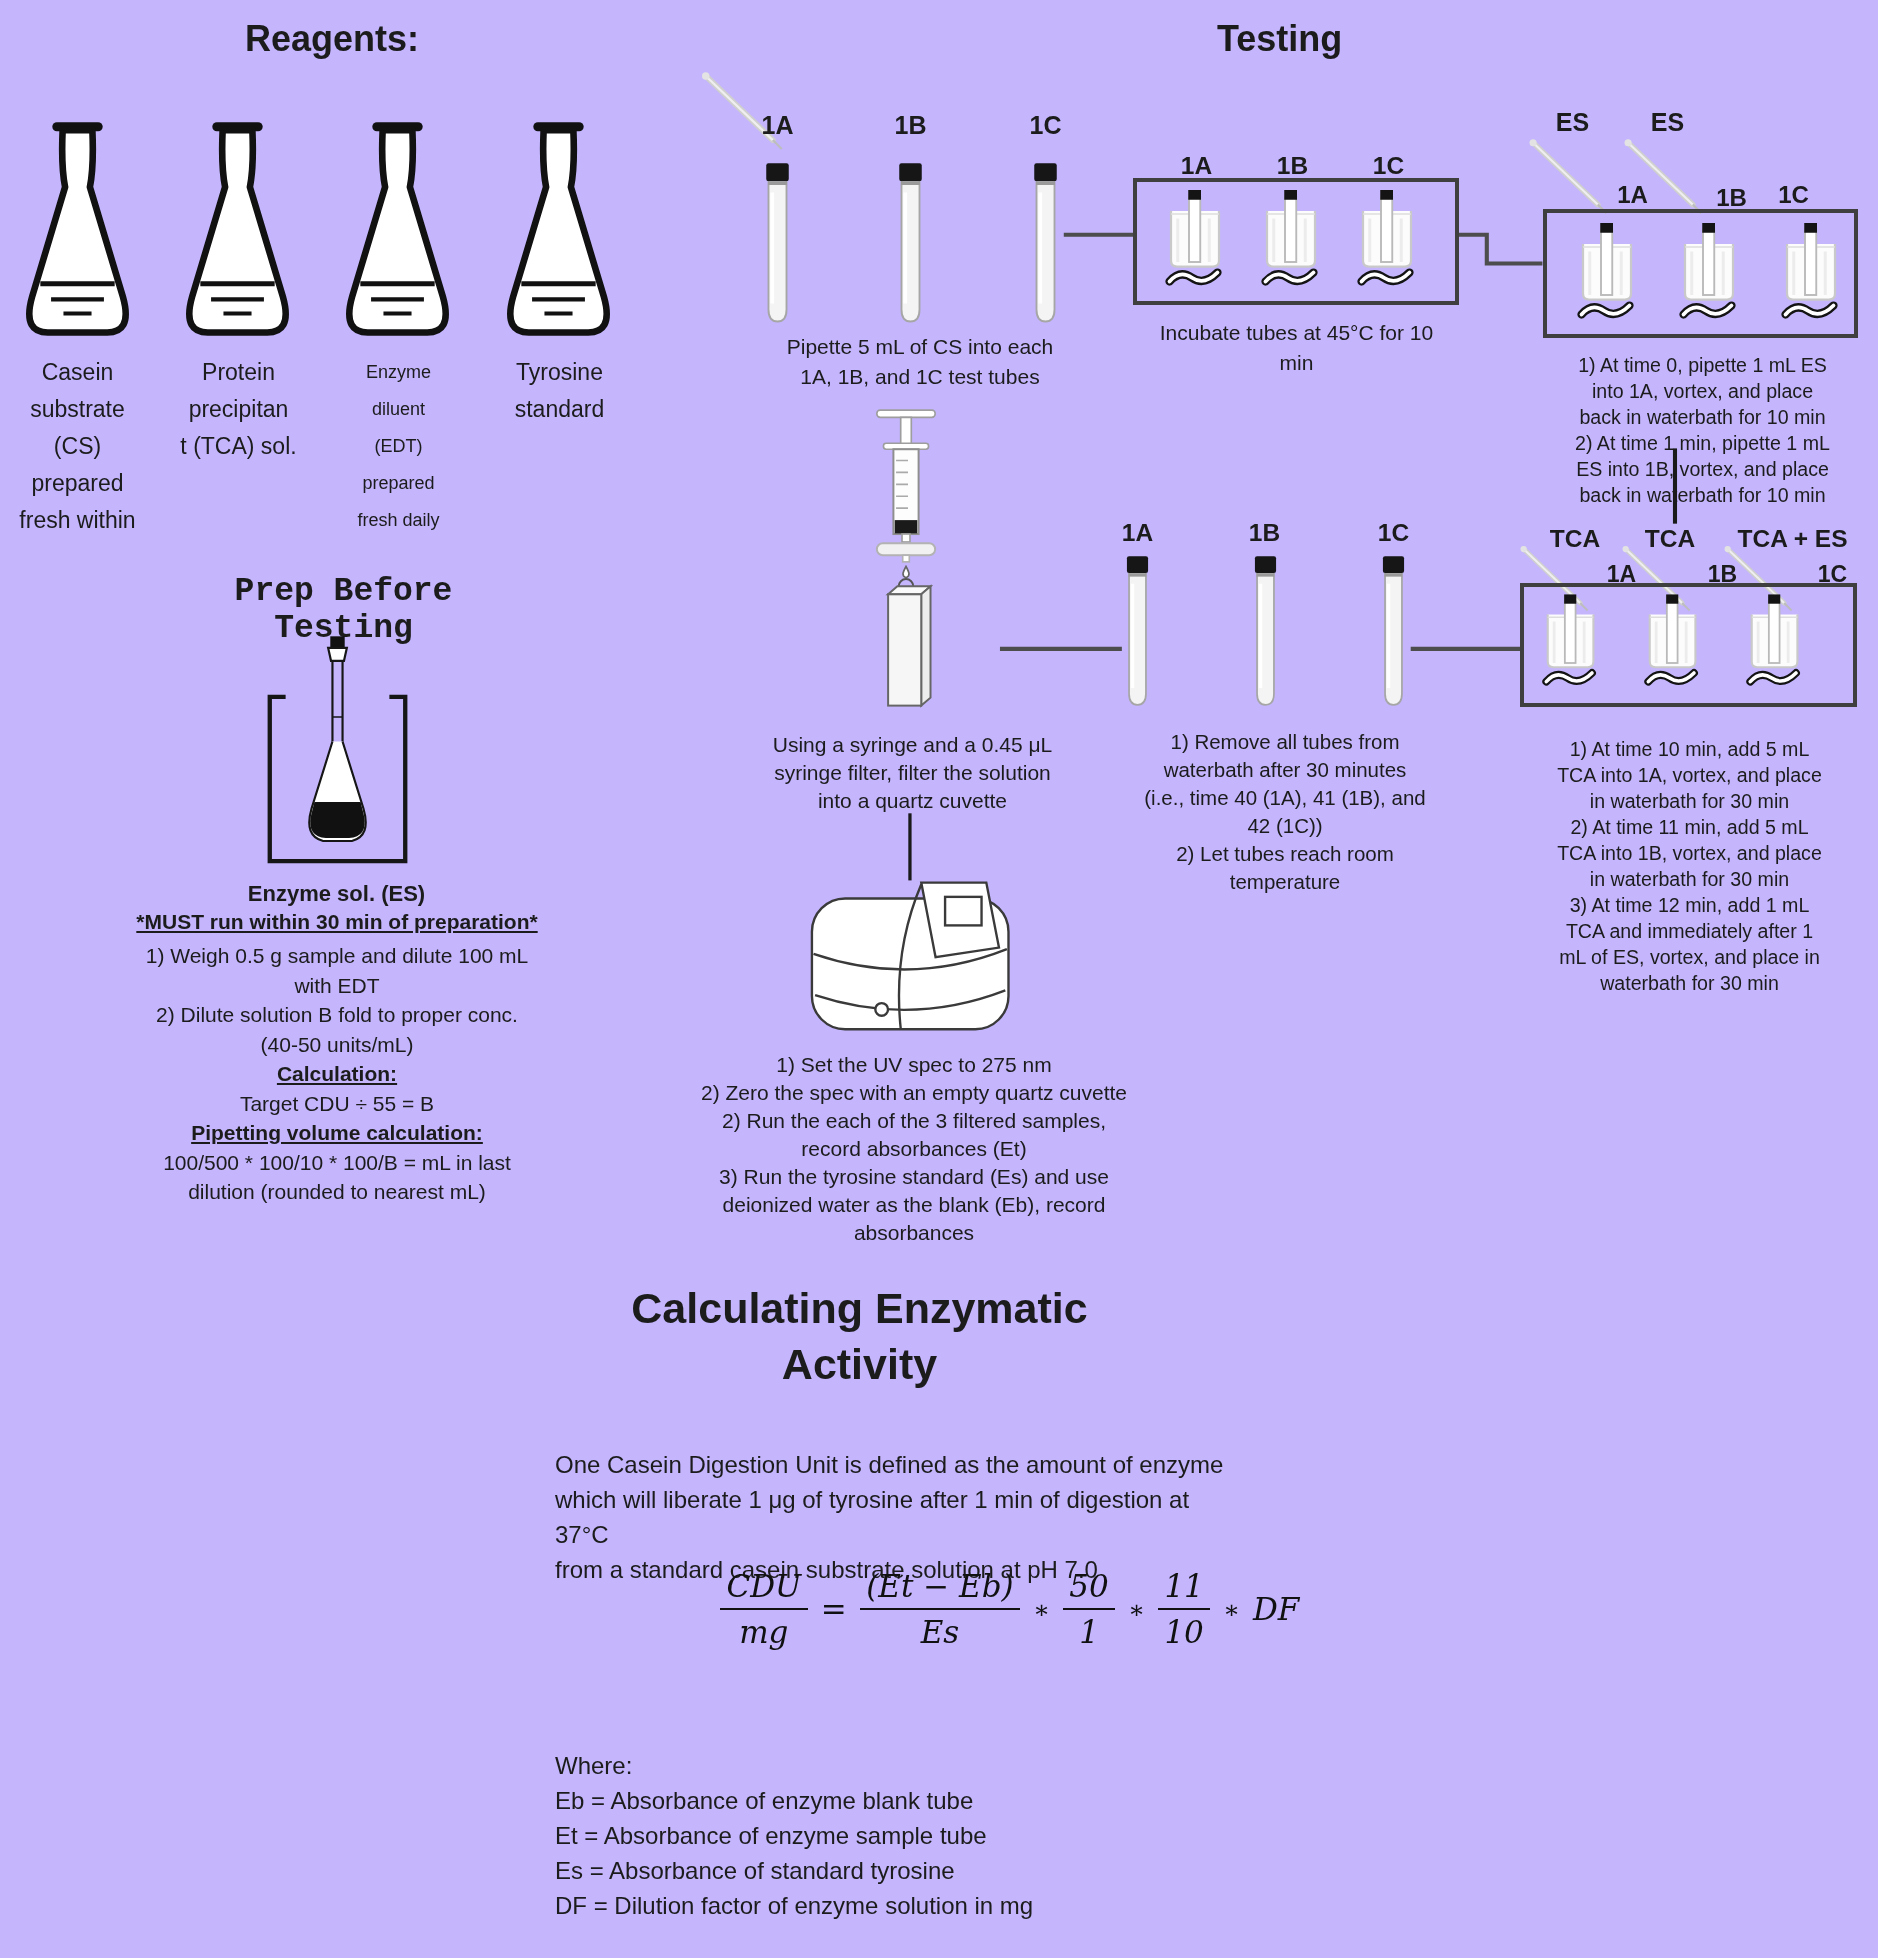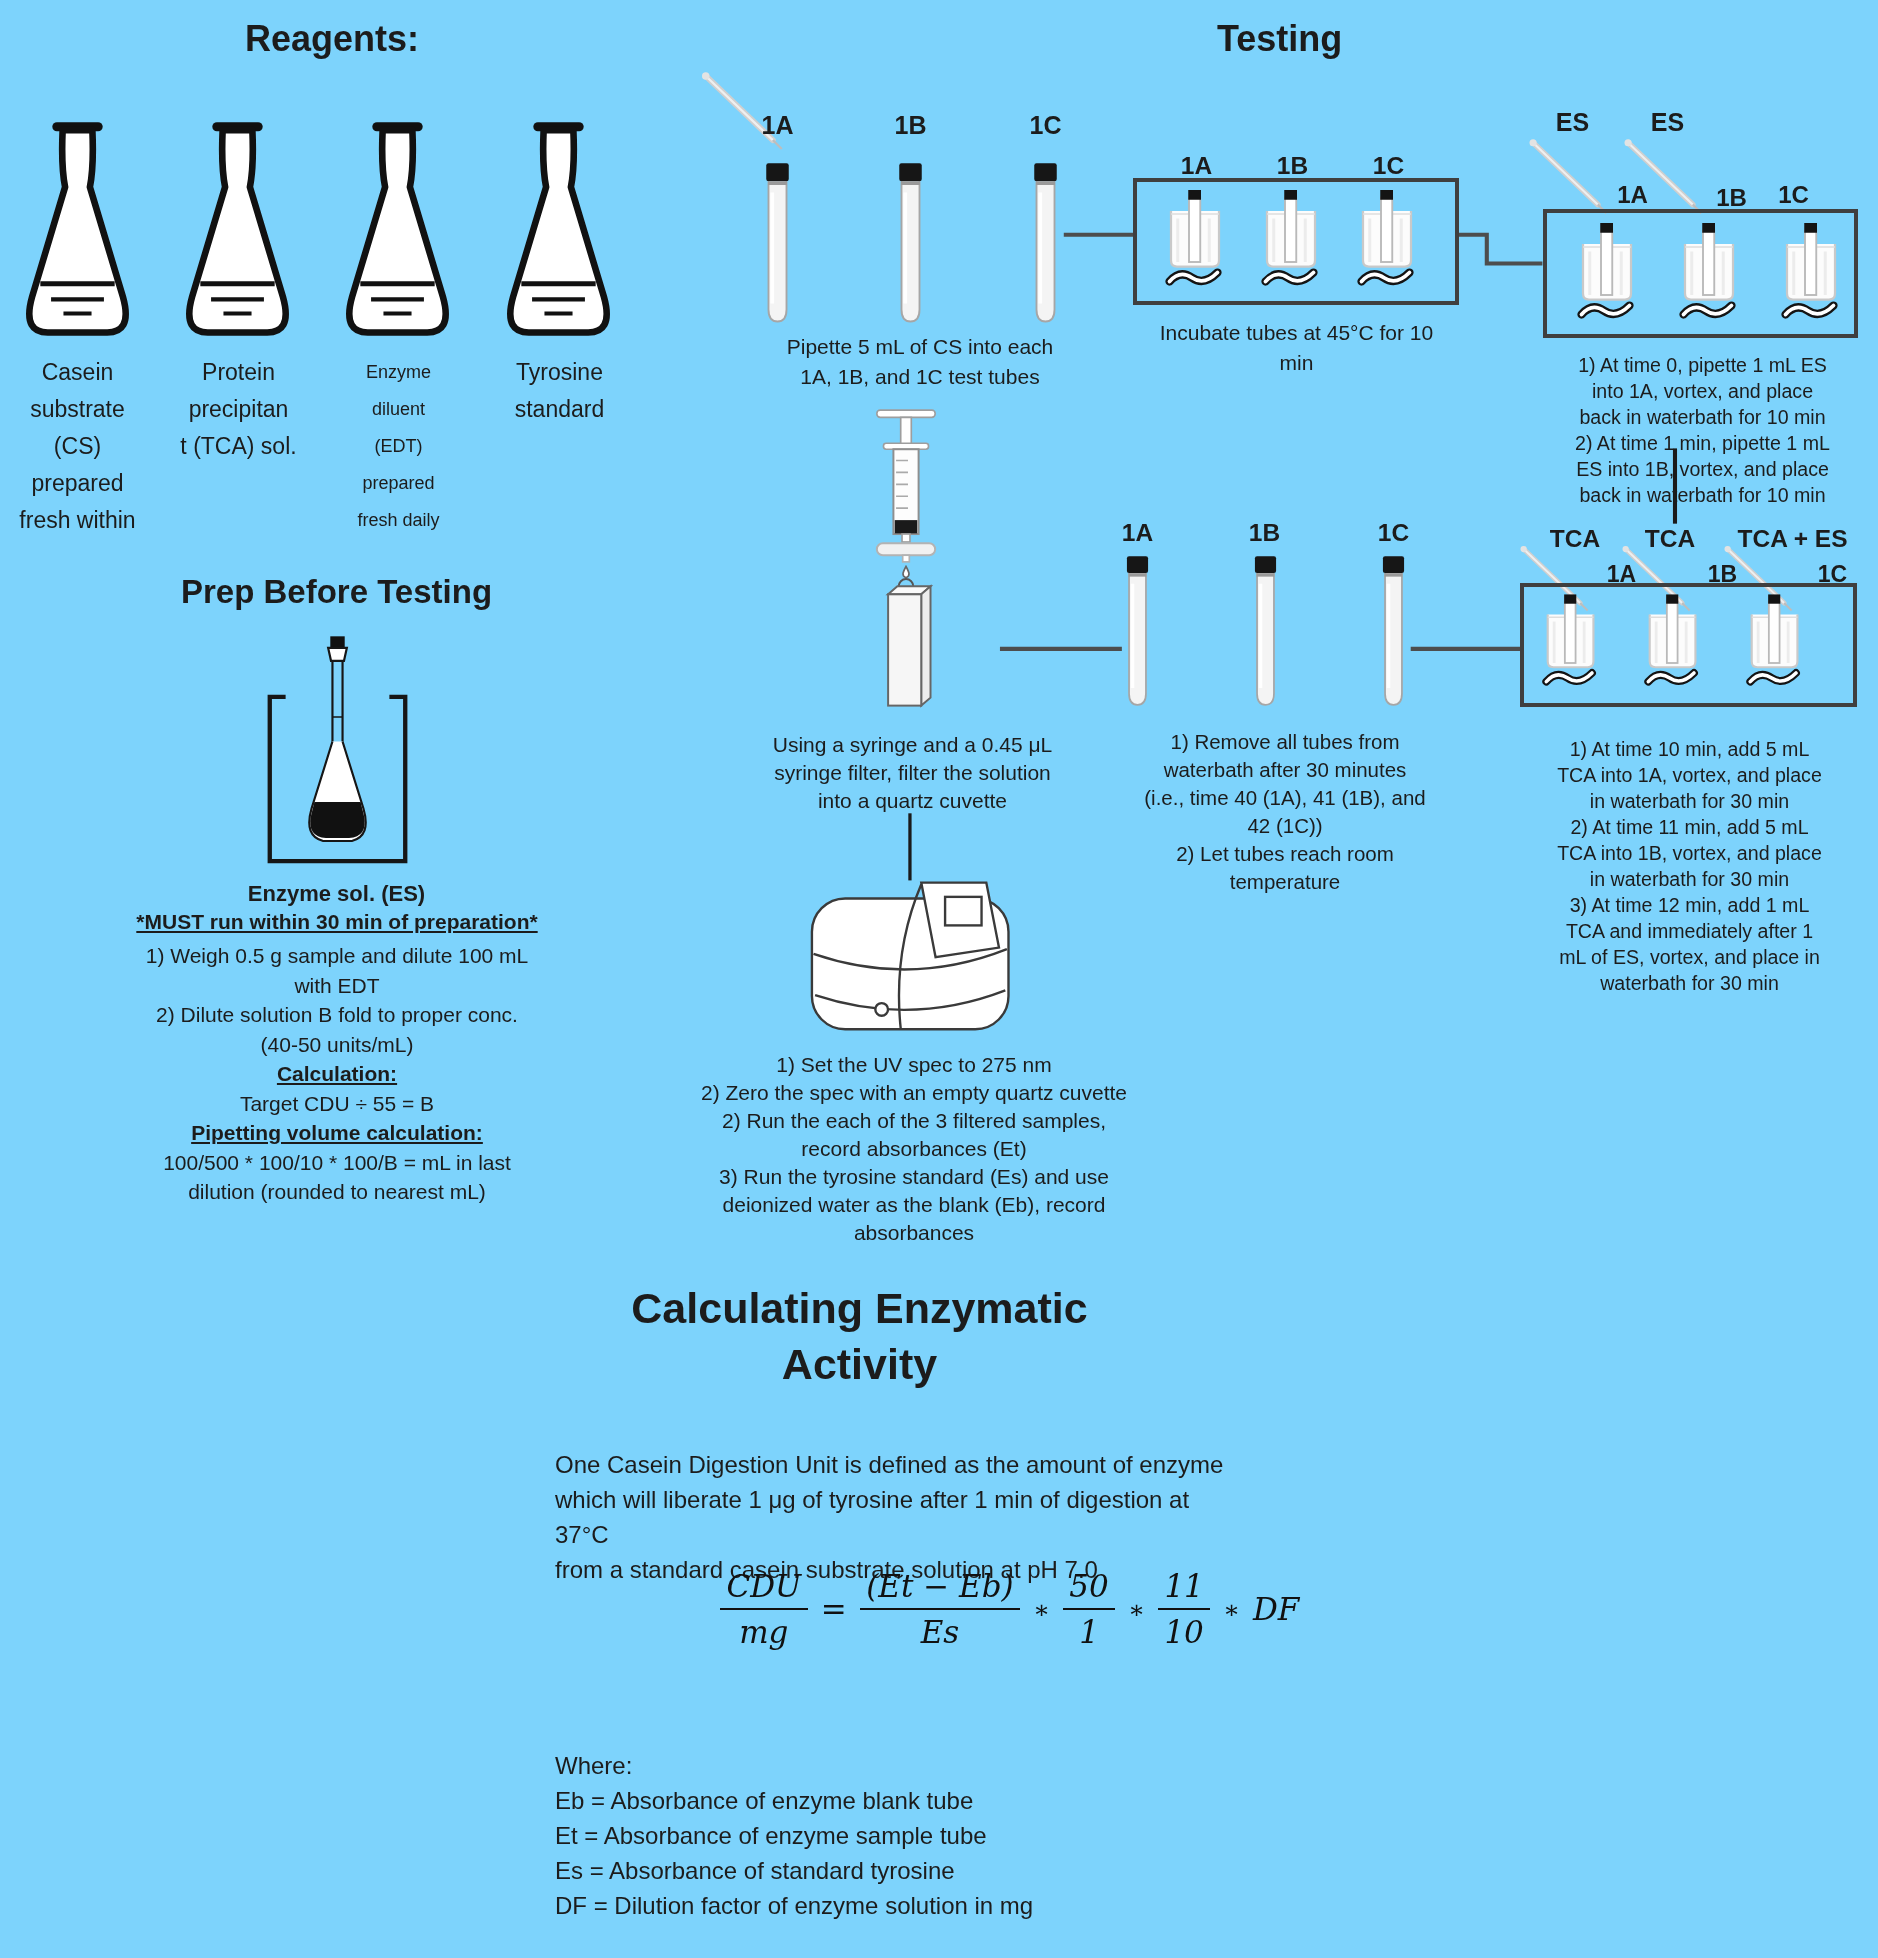--- a/index.html
+++ b/index.html
@@ -1,16 +1,16 @@
 <!DOCTYPE html>
 <html style="font-size:13px"><head>
 <meta charset="utf-8">
 <style>
   html,body{margin:0;padding:0;background:#fff;}
-  #canvas{position:relative;width:1878px;height:1958px;background:#7dd3fc;
+  #canvas{position:relative;width:1878px;height:1958px;background:#c4b5fd;
           font-family:"Liberation Sans",sans-serif;color:#1c1c1c;overflow:hidden;}
   .abs{position:absolute;}
   .t{white-space:pre-line;}
   .c{text-align:center;}
   .b{font-weight:bold;}
   .u{text-decoration:underline;}
   .box{box-sizing:border-box;border:4.1px solid #3f3f3f;background:transparent;}
   .cap26{font-size:21px;line-height:29.5px;}
   .cap24{font-size:19.6px;line-height:26px;}
   .cap25{font-size:20.5px;line-height:28px;}
@@ -138,21 +138,21 @@
 precipitan
 t (TCA) sol.</div>
   <div class="abs t c" style="left:321px;top:354px;width:155px;font-size:18px;line-height:37px;">Enzyme
 diluent
 (EDT)
 prepared
 fresh daily</div>
   <div class="abs t c" style="left:482px;top:354px;width:155px;font-size:23px;line-height:37px;">Tyrosine
 standard</div>
 
-  <div class="abs b c" style="left:173px;top:573px;width:327px;font-size:33px;">Prep Before Testing</div>
+  <div class="abs b c" style="left:180px;top:573px;width:327px;font-size:33px;font-family:Liberation Mono, monospace;">Prep Before Testing</div>
 
   <svg class="abs" style="left:258px;top:632px" width="159" height="245" viewBox="0 0 220 340">
       <use href="#sym-vflask"></use>
     </svg>
 
   <div class="abs b c" style="left:173px;top:881px;width:327px;font-size:22px;">Enzyme sol. (ES)</div>
   <div class="abs b u c" style="left:106px;top:910px;width:462px;font-size:21px;">*MUST run within 30 min of preparation*</div>
 
   <div class="abs c" style="left:106px;top:941px;width:462px;font-size:21px;line-height:29.5px;">
     <div class="t">1) Weigh 0.5 g sample and dilute 100 mL

